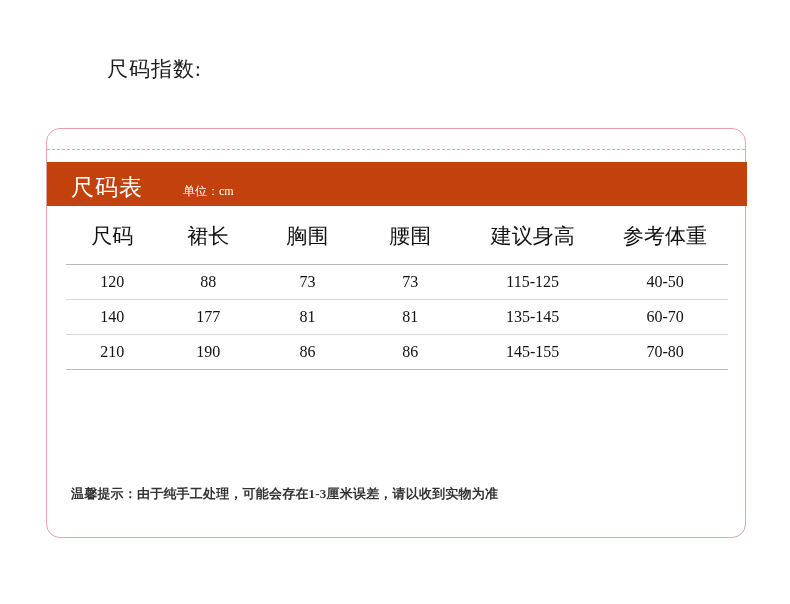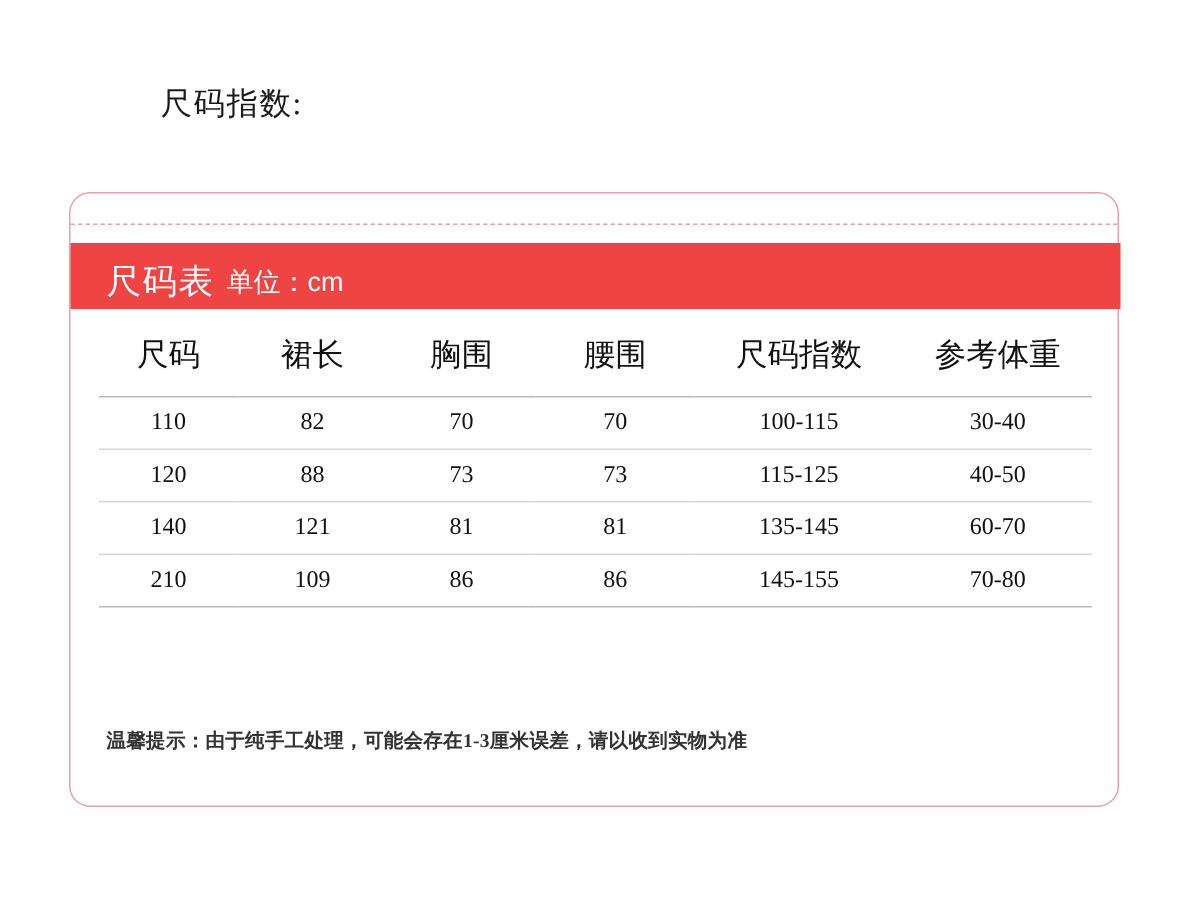--- a/index.html
+++ b/index.html
@@ -47,41 +47,42 @@
     width: 100%;
     border-top: 1px dashed #e8a0ab;
   }
   .table-wrap {
     position: absolute;
     left: 0px;
     top: 33px;
     width: 700px;
   }
   .title-bar {
-    background: #ef4444;
+    background: #c2410c;
     height: 44px;
     display: flex;
     align-items: flex-end;
     padding: 0 0 7px 24px;
     box-sizing: border-box;
+    gap: 32px;
   }
   .title-bar .t-main {
     color: #ffffff;
     font-size: 23px;
     font-family: "Liberation Serif", serif;
     letter-spacing: 1px;
     line-height: 1;
   }
   .title-bar .t-unit {
     color: #ffffff;
-    font-size: 18px;
+    font-size: 12px;
     margin-left: 8px;
     line-height: 1;
     padding-bottom: 2px;
-    font-family: Liberation Sans, sans-serif;
+    font-family: Liberation Serif, serif;
   }
   table.size-table {
     width: 662px;
     margin: 0 auto;
     border-collapse: collapse;
     table-layout: fixed;
   }
   table.size-table th {
     font-size: 21px;
     font-weight: normal;
@@ -132,52 +133,44 @@
         <span class="t-unit">单位：cm</span>
       </div>
 
       <table class="size-table">
         <thead>
           <tr>
             <th style="width:14%">尺码</th>
             <th style="width:15%">裙长</th>
             <th style="width:15%">胸围</th>
             <th style="width:16%">腰围</th>
-            <th style="width:21%">尺码指数</th>
+            <th style="width:21%">建议身高</th>
             <th style="width:19%">参考体重</th>
           </tr>
         </thead>
         <tbody>
-          <tr>
-            <td>110</td>
-            <td>82</td>
-            <td>70</td>
-            <td>70</td>
-            <td class="small">100-115</td>
-            <td class="small">30-40</td>
-          </tr>
           <tr>
             <td>120</td>
             <td>88</td>
             <td>73</td>
             <td>73</td>
             <td class="small">115-125</td>
             <td class="small">40-50</td>
           </tr>
           <tr>
             <td>140</td>
-            <td>121</td>
+            <td>177</td>
             <td>81</td>
             <td>81</td>
             <td class="small">135-145</td>
             <td class="small">60-70</td>
           </tr>
           <tr>
             <td>210</td>
-            <td>109</td>
+            <td>190</td>
             <td>86</td>
             <td>86</td>
             <td class="small">145-155</td>
             <td class="small">70-80</td>
           </tr>
         </tbody>
       </table>
     </div>
 
     <div class="note">温馨提示：由于纯手工处理，可能会存在1-3厘米误差，请以收到实物为准</div>

